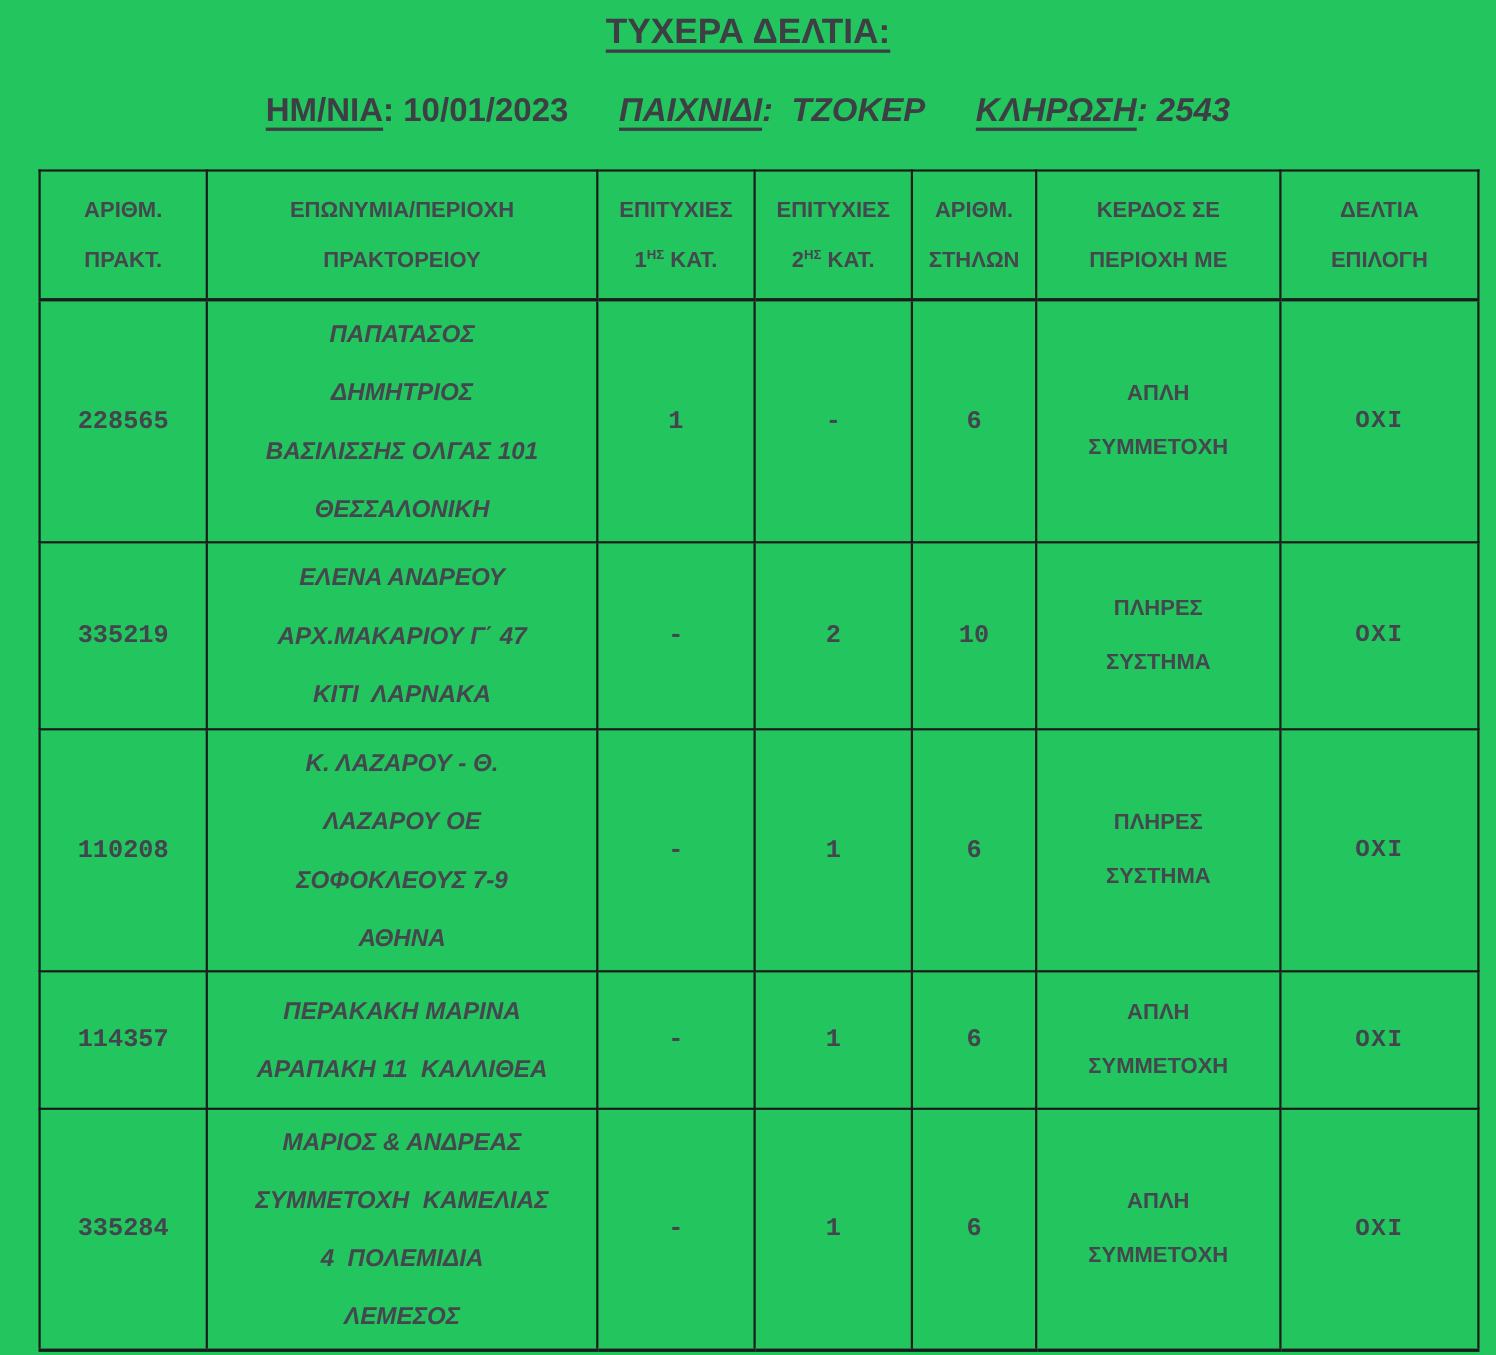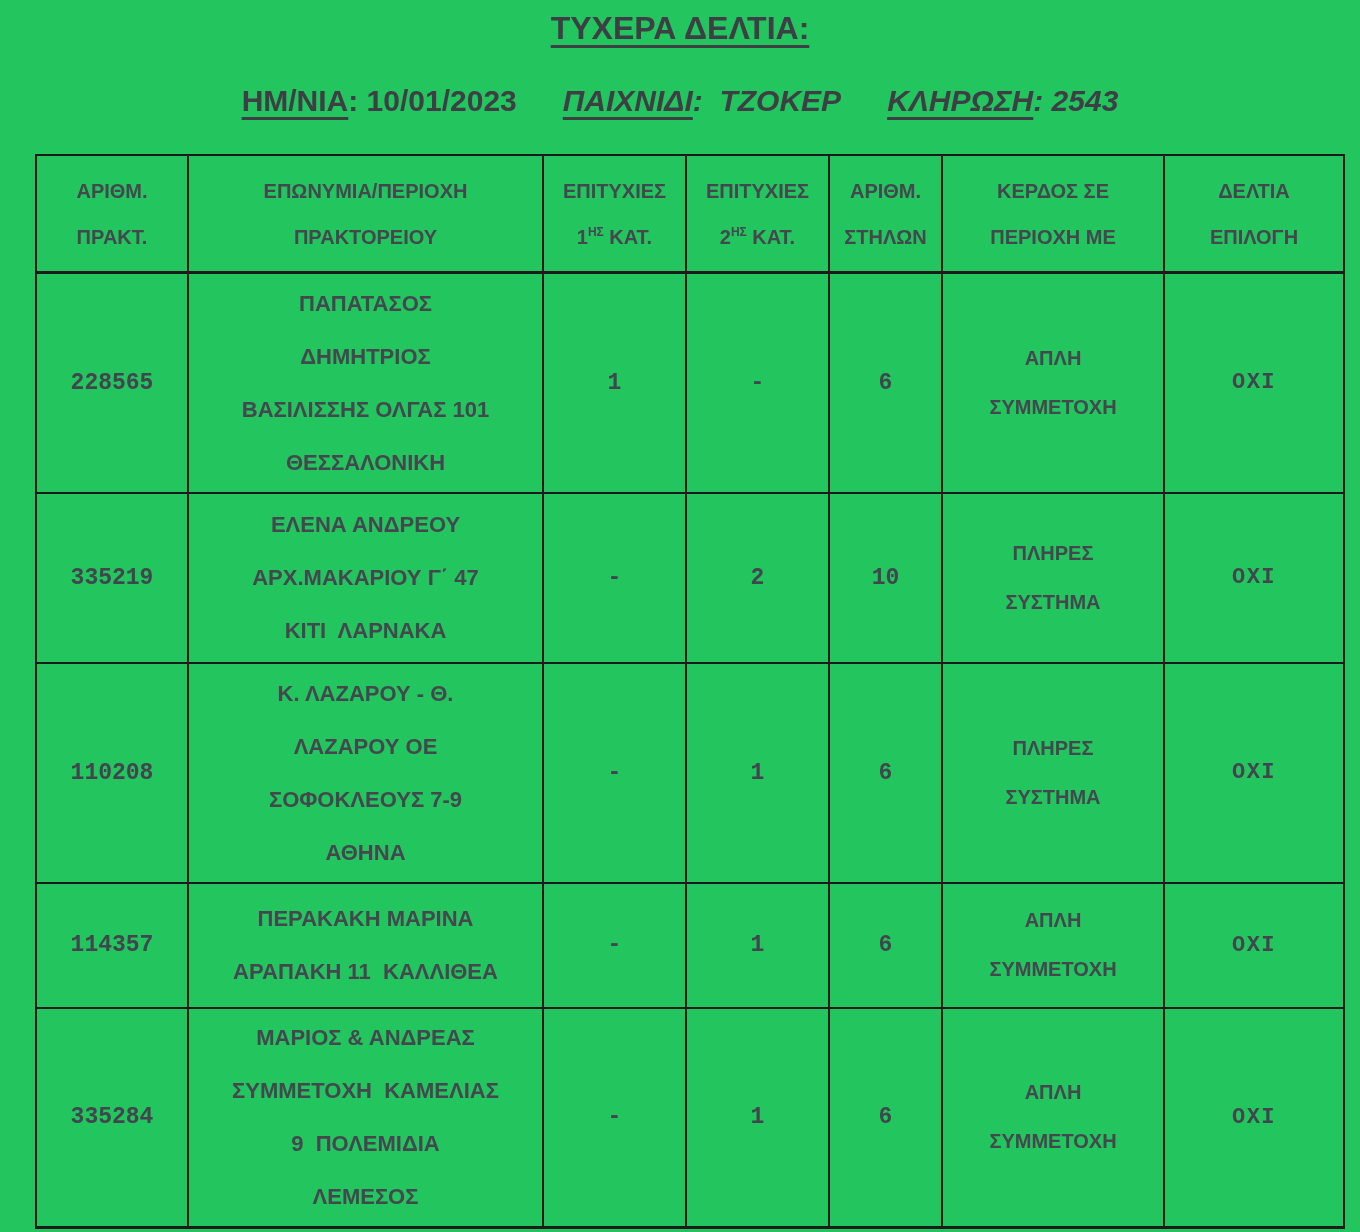--- a/index.html
+++ b/index.html
@@ -89,21 +89,21 @@
     font-family: Liberation Mono, monospace;
     font-weight: bold;
     font-size: 23px;
     color: #42454d;
   }
   td.oxi { letter-spacing: 1.5px; font-size: 22px; }
   td.text {
     font-weight: bold;
     color: #44474e;
   }
-  td.agency { font-size: 22px; }
+  td.agency { font-size: 22px; font-style: italic; }
   td.agency .cline { line-height: 53px; white-space: pre; }
   td.prize { font-size: 20px; }
   td.prize .cline { line-height: 49px; white-space: pre; }
 </style>
 </head>
 <body>
 
 <div class="page">
 
   <div class="title">
@@ -218,21 +218,21 @@
             <div class="cline">ΑΠΛΗ</div>
             <div class="cline">ΣΥΜΜΕΤΟΧΗ</div>
           </td>
           <td class="value oxi">ΟΧΙ</td>
         </tr>
         <tr class="lines-4">
           <td class="value">335284</td>
           <td class="text agency">
             <div class="cline">ΜΑΡΙΟΣ &amp; ΑΝΔΡΕΑΣ</div>
             <div class="cline">ΣΥΜΜΕΤΟΧΗ  ΚΑΜΕΛΙΑΣ</div>
-            <div class="cline">9  ΠΟΛΕΜΙΔΙΑ</div>
+            <div class="cline">4  ΠΟΛΕΜΙΔΙΑ</div>
             <div class="cline">ΛΕΜΕΣΟΣ</div>
           </td>
           <td class="value">-</td>
           <td class="value">1</td>
           <td class="value">6</td>
           <td class="text prize">
             <div class="cline">ΑΠΛΗ</div>
             <div class="cline">ΣΥΜΜΕΤΟΧΗ</div>
           </td>
           <td class="value oxi">ΟΧΙ</td>

